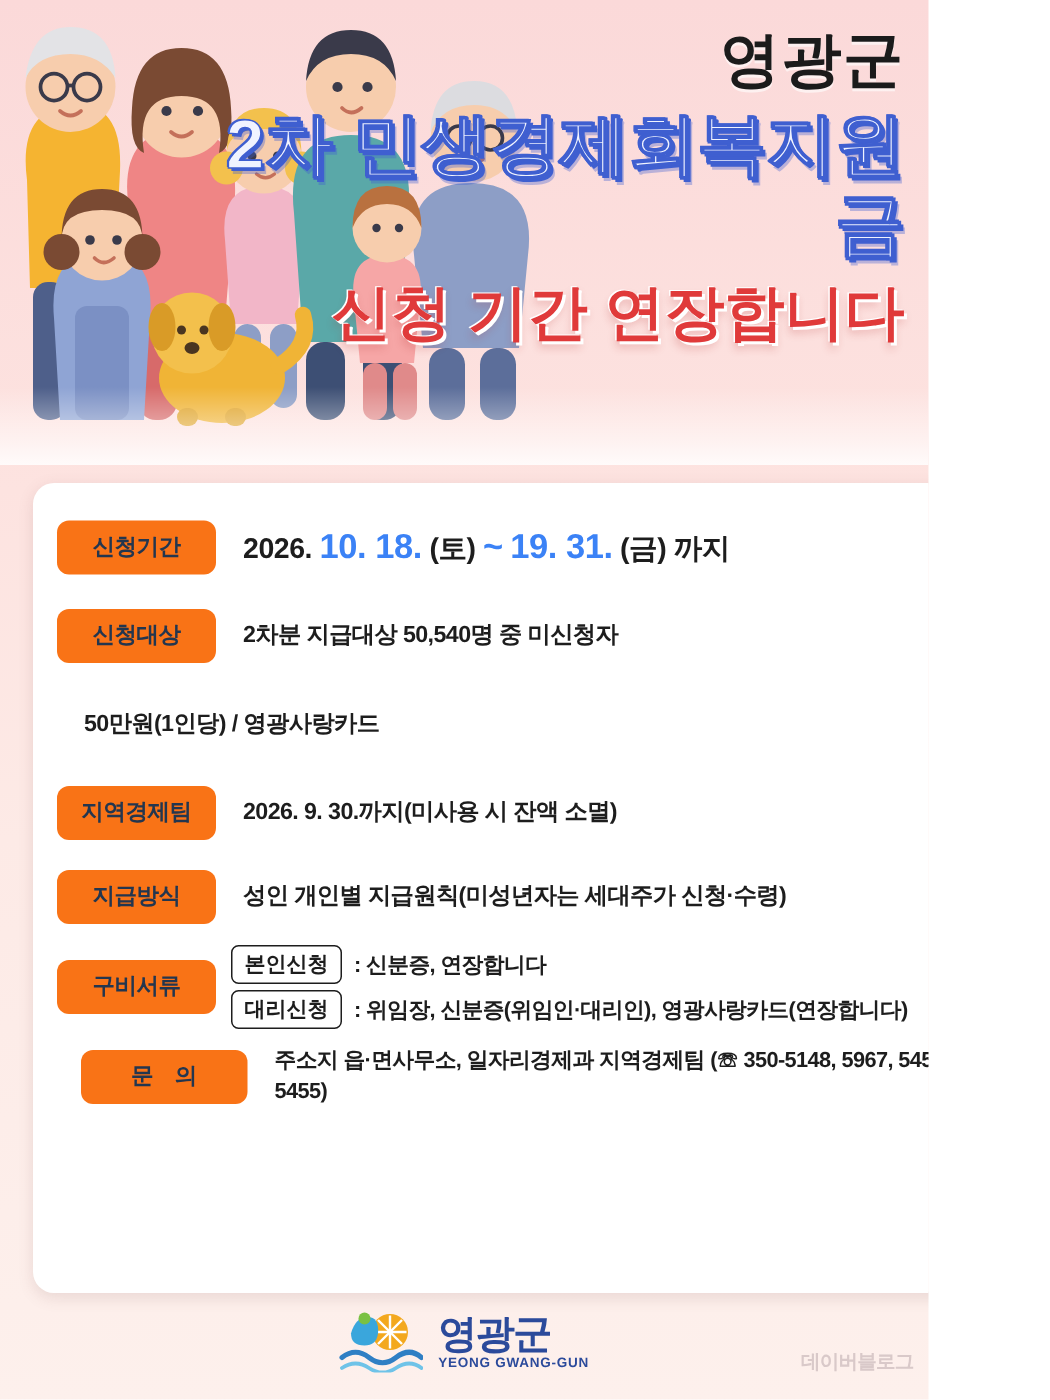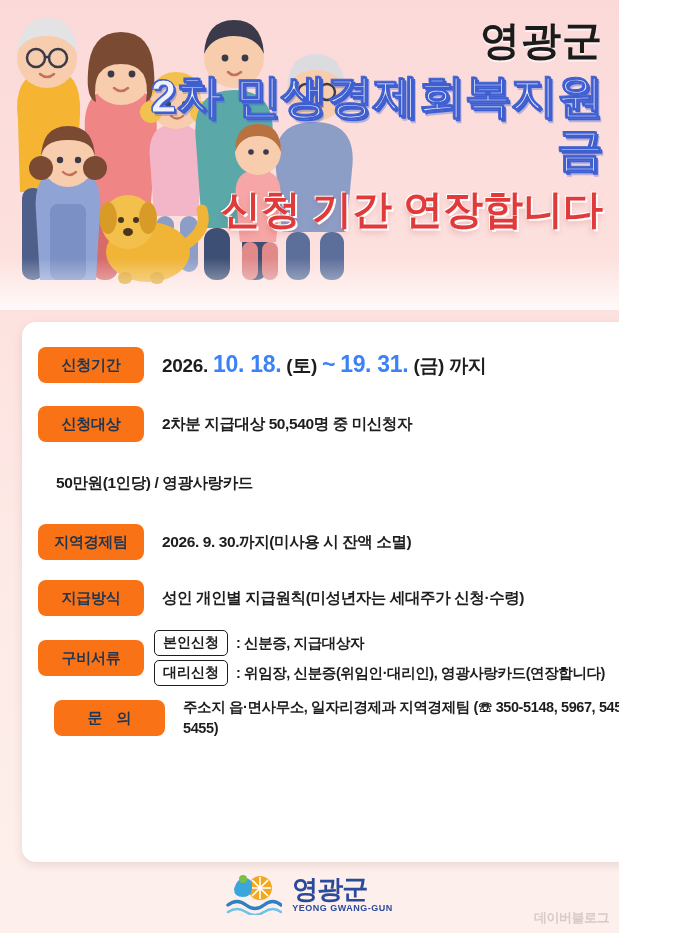--- a/index.html
+++ b/index.html
@@ -190,21 +190,21 @@
   .logo-en {
     font-size: 9px;
     font-weight: bold;
     color: #2b4a9b;
     letter-spacing: 0.5px;
     margin-top: 2px;
   }
   .watermark {
     position: absolute;
     right: 10px;
-    bottom: 6px;
+    bottom: 16px;
     font-size: 13px;
     font-weight: bold;
     color: #d9c9c9;
     letter-spacing: -0.5px;
     margin-left: 46px;
   }
 </style>
 </head>
 <body>
 
@@ -353,21 +353,21 @@
     <div class="row">
       <div class="label">지급방식</div>
       <div class="value">성인 개인별 지급원칙(미성년자는 세대주가 신청·수령)</div>
     </div>
 
     <div class="row tall">
       <div class="label">구비서류</div>
       <div class="docs-value">
         <div class="doc-line">
           <span class="doc-tag">본인신청</span>
-          <span class="doc-text">: 신분증, 지급대상자</span>
+          <span class="doc-text">: 신분증, 연장합니다</span>
         </div>
         <div class="doc-line">
           <span class="doc-tag">대리신청</span>
           <span class="doc-text">: 위임장, 신분증(위임인·대리인), 영광사랑카드(연장합니다)</span>
         </div>
       </div>
     </div>
 
     <div class="row">
       <div class="label contact-label">문   의</div>

